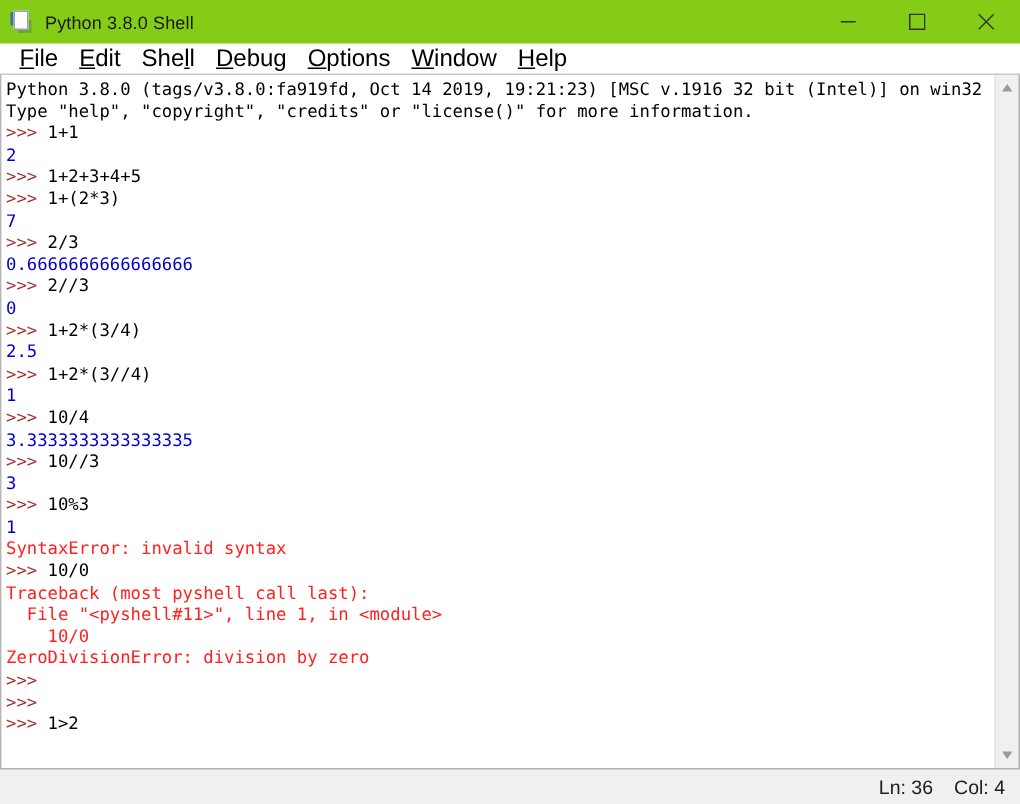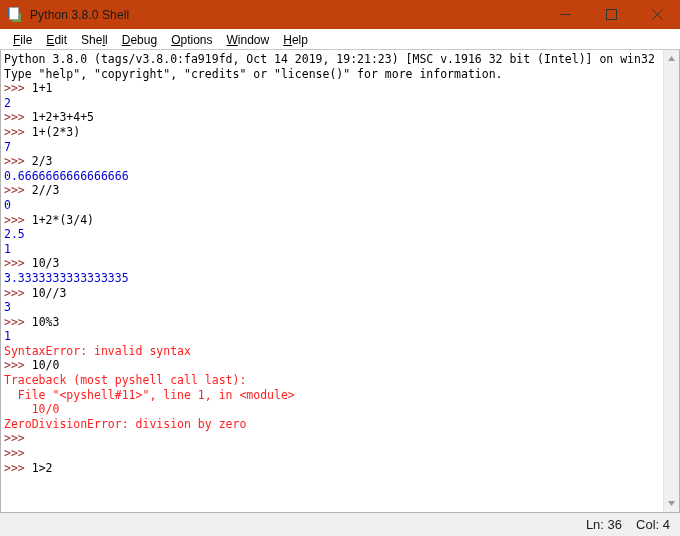--- a/index.html
+++ b/index.html
@@ -21,21 +21,21 @@
     box-sizing: border-box;
     background: #ffffff;
     display: flex;
     flex-direction: column;
   }
 
   
   .titlebar {
     height: 29px;
     min-height: 29px;
-    background: #c2410c;
+    background: #84cc16;
     display: flex;
     align-items: center;
     position: relative;
     border-bottom: 1px solid #ffffff;
   }
   .title-icon {
     width: 16px;
     height: 16px;
     margin-left: 7px;
     margin-right: 7px;
@@ -92,21 +92,21 @@
   .menubar {
     height: 19px;
     min-height: 19px;
     background: #ffffff;
     display: flex;
     align-items: center;
     padding-left: 6px;
     border-bottom: 1px solid #c8c8c8;
   }
   .menu-item {
-    font-size: 12px;
+    font-size: 16px;
     color: #000000;
     padding: 0 7px;
     line-height: 18px;
     white-space: nowrap;
   }
   .menu-item .ul { text-decoration: underline; }
 
   
   .console-wrap {
     flex: 1 1 auto;
@@ -238,22 +238,23 @@
         <div class="line"><span class="out">2</span></div>
         <div class="line"><span class="prompt">&gt;&gt;&gt; </span><span class="code">1+2+3+4+5</span></div>
         <div class="line"><span class="prompt">&gt;&gt;&gt; </span><span class="code">1+(2*3)</span></div>
         <div class="line"><span class="out">7</span></div>
         <div class="line"><span class="prompt">&gt;&gt;&gt; </span><span class="code">2/3</span></div>
         <div class="line"><span class="out">0.6666666666666666</span></div>
         <div class="line"><span class="prompt">&gt;&gt;&gt; </span><span class="code">2//3</span></div>
         <div class="line"><span class="out">0</span></div>
         <div class="line"><span class="prompt">&gt;&gt;&gt; </span><span class="code">1+2*(3/4)</span></div>
         <div class="line"><span class="out">2.5</span></div>
+        <div class="line"><span class="prompt">&gt;&gt;&gt; </span><span class="code">1+2*(3//4)</span></div>
         <div class="line"><span class="out">1</span></div>
-        <div class="line"><span class="prompt">&gt;&gt;&gt; </span><span class="code">10/3</span></div>
+        <div class="line"><span class="prompt">&gt;&gt;&gt; </span><span class="code">10/4</span></div>
         <div class="line"><span class="out">3.3333333333333335</span></div>
         <div class="line"><span class="prompt">&gt;&gt;&gt; </span><span class="code">10//3</span></div>
         <div class="line"><span class="out">3</span></div>
         <div class="line"><span class="prompt">&gt;&gt;&gt; </span><span class="code">10%3</span></div>
         <div class="line"><span class="out">1</span></div>
         <div class="line"><span class="err">SyntaxError: invalid syntax</span></div>
         <div class="line"><span class="prompt">&gt;&gt;&gt; </span><span class="code">10/0</span></div>
         <div class="line"><span class="err">Traceback (most pyshell call last):</span></div>
         <div class="line"><span class="err">  File "&lt;pyshell#11&gt;", line 1, in &lt;module&gt;</span></div>
         <div class="line"><span class="err">    10/0</span></div>

